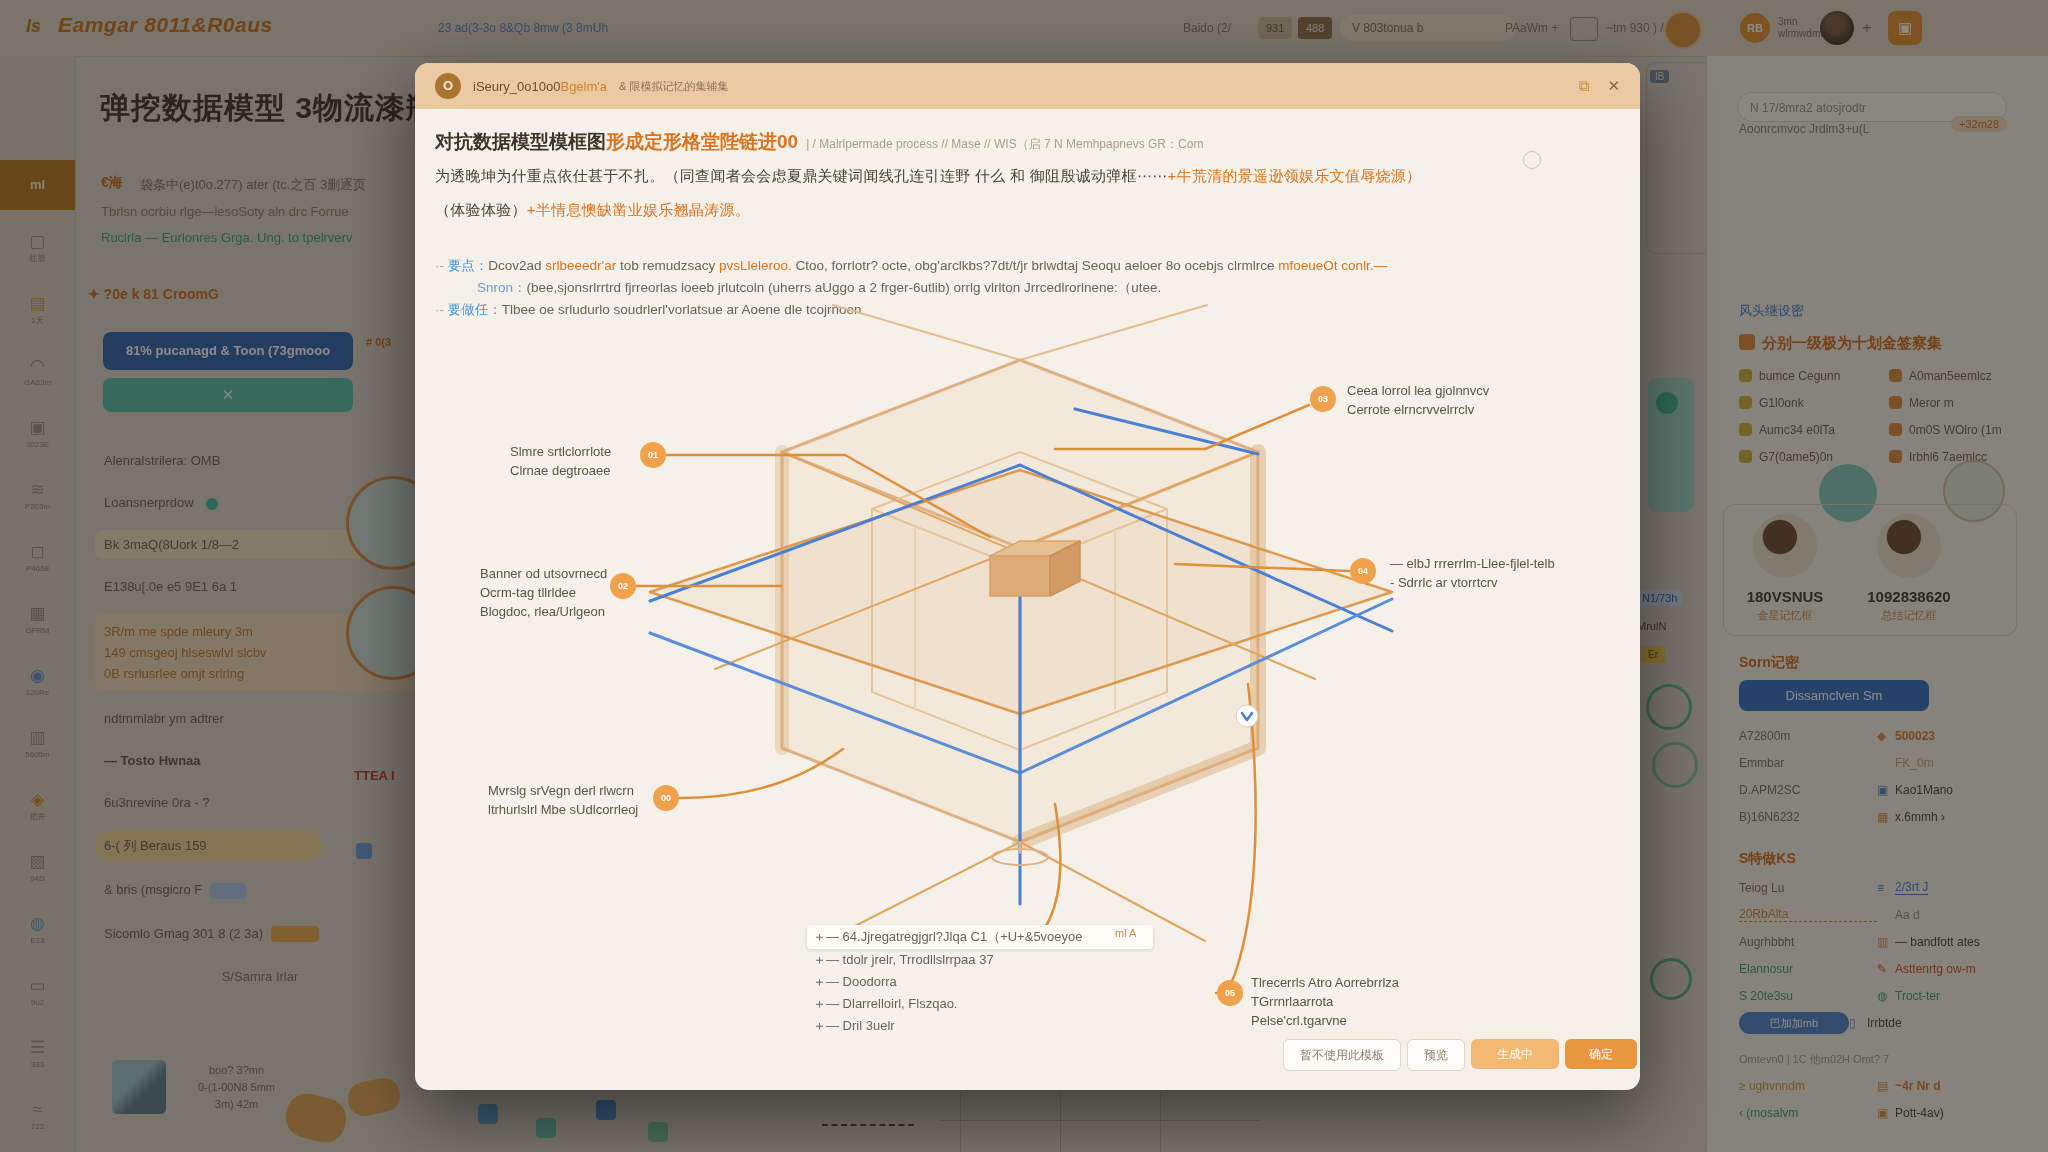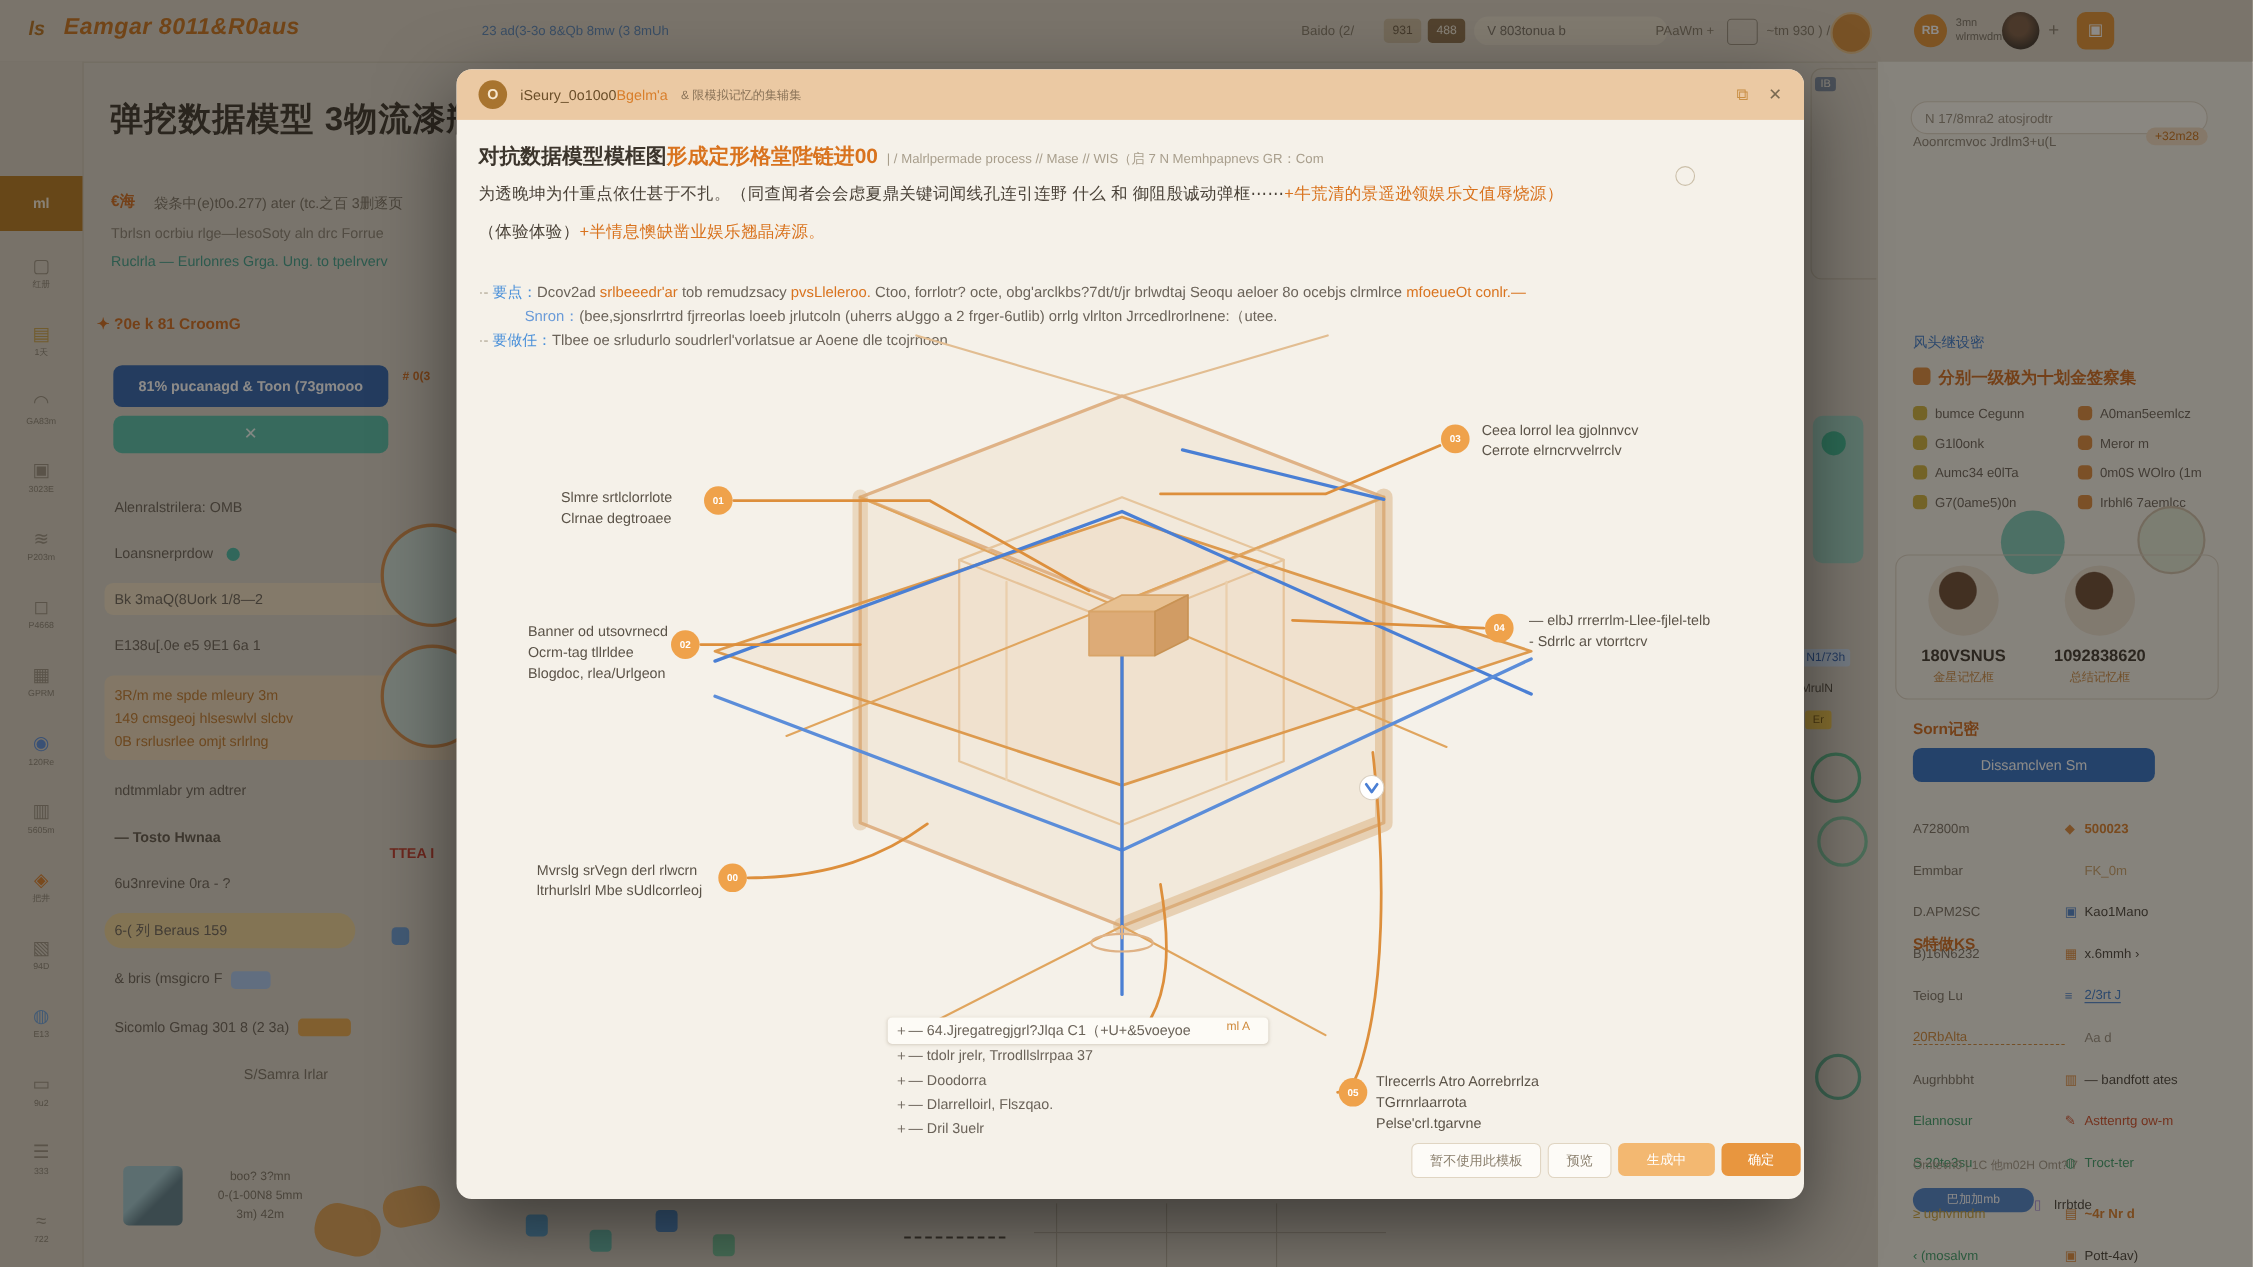--- a/index.html
+++ b/index.html
@@ -94,24 +94,24 @@
   .p-grid .dot{width:13px;height:13px;border-radius:4px;margin-right:7px;flex:none;}
   .p-grid .dot.dot-yellow{background:#cdb13c;} .p-grid .dot.dot-orange{background:#dc8a3c;}
   .p-peek1{position:absolute;left:112px;top:408px;width:58px;height:58px;border-radius:50%;background:#7fcab8;}
   .p-peek2{position:absolute;left:236px;top:404px;width:58px;height:58px;border-radius:50%;background:#dfe6d2;border:2px solid #cdbfa8;}
   .p-avcard{position:absolute;left:16px;top:448px;width:292px;height:130px;border:1px solid #d8d0c0;border-radius:12px;}
   .p-av{position:absolute;top:458px;width:64px;height:64px;border-radius:50%;
     background:radial-gradient(circle at 42% 36%,#6b4a33 30%,#e8decd 32%);}
   .p-avnum{position:absolute;top:532px;width:140px;text-align:center;font-size:15px;font-weight:bold;color:#3d362c;}
   .p-avsub{position:absolute;top:552px;width:140px;text-align:center;font-size:11px;color:#c98a43;}
   .p-sec2{position:absolute;left:32px;top:598px;font-size:14px;font-weight:bold;color:#cf6b1e;}
-  .p-btn-blue{position:absolute;left:32px;top:624px;width:220px;height:31px;border-radius:8px;background:#2e6fc2;color:#fff;
+  .p-btn-blue{position:absolute;left:32px;top:624px;width:190px;height:31px;border-radius:8px;background:#2e6fc2;color:#fff;
     font-size:13px;text-align:center;line-height:31px;}
   .kv-group{position:absolute;left:32px;width:290px;}
-  .kv{display:flex;align-items:flex-end;height:27px;font-size:12px;margin-top:11px;}
+  .kv{display:flex;align-items:center;height:27px;font-size:12px;}
   .kv .k{width:138px;color:#7a7264;overflow:hidden;white-space:nowrap;}
   .kv .k.k-orange{color:#cf8a3c;border-bottom:1px dashed #cf8a3c;}
   .kv .k.k-green{color:#3f9e6a;} .kv .k.k-star{color:#c9a23c;}
   .kv .k.k-btn{background:#4d82c9;color:#fff;border-radius:13px;text-align:center;width:110px;height:22px;line-height:22px;font-size:11px;}
   .kv .vi{width:18px;flex:none;font-size:12px;}
   .kv .vi.c-orange{color:#dc8a3c;} .kv .vi.c-blue{color:#4d82c9;} .kv .vi.c-green{color:#3f9e6a;}
   .kv .vi.c-red{color:#cf4f2a;} .kv .vi.c-purple{color:#9b7fd4;}
   .kv .v{color:#554e42;}
   .kv .v.v-orange{color:#d97e2a;font-weight:bold;} .kv .v.v-tan{color:#c9a26b;}
   .kv .v.v-blue{color:#3f7cc9;border-bottom:1px solid #3f7cc9;} .kv .v.v-gray{color:#9a9181;}

